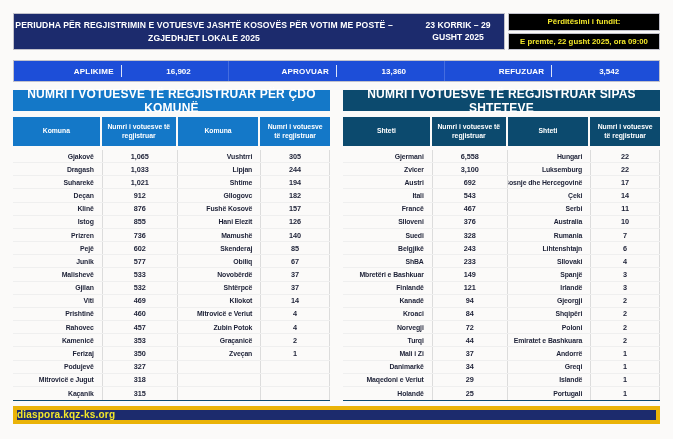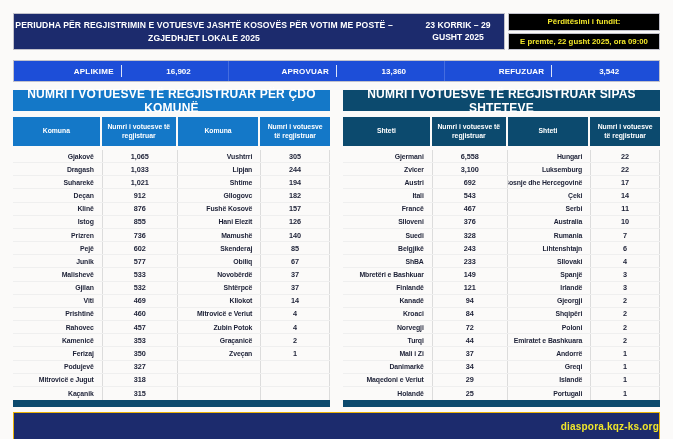--- a/index.html
+++ b/index.html
@@ -44,36 +44,36 @@
   }
   .blue-bg{background:#1478c8;}
   .steel-bg{background:#0c4a6e;}
   .thead{display:grid;grid-template-columns:28% 24% 26% 22%;height:29px;margin-bottom:4px;}
   .th{
     display:flex;align-items:center;justify-content:center;text-align:center;
     color:#ffffff;font-size:6.8px;font-weight:bold;line-height:1.3;
     padding:0 5px;box-sizing:border-box;border-right:2px solid #fbfaf9;
   }
   .th:last-child{border-right:none;}
-  .tbody{display:flex;flex-direction:column;border-bottom:7px solid #0c4a6e;}
+  .tbody{display:flex;flex-direction:column;border-bottom:1px solid #0c4a6e;}
   .trow{
     display:grid;grid-template-columns:28% 24% 26% 22%;
     height:13.16px;box-sizing:border-box;border-bottom:1px solid #efefef;
   }
   .trow:last-child{border-bottom:none;}
   .tcell{
     display:flex;align-items:center;min-width:0;box-sizing:border-box;
     font-weight:bold;color:#1c2036;white-space:nowrap;overflow:hidden;
   }
   .name{justify-content:flex-end;padding-right:8px;font-size:6.9px;letter-spacing:-0.1px;}
   .num{justify-content:center;font-size:7.3px;border-left:1px solid #dcdcdc;border-right:1px solid #dcdcdc;}
   
   .footer{
-    height:30px;margin-top:5px;background:#1c2b6d;border:1px solid #eab308;box-sizing:border-box;
-    display:flex;align-items:center;justify-content:flex-end;
+    height:18px;margin-top:5px;background:#1c2b6d;border:4px solid #eab308;box-sizing:border-box;
+    display:flex;align-items:center;justify-content:flex-start;
   }
   .footer span{color:#f2e72a;font-size:10px;font-weight:bold;letter-spacing:0.2px;}
 </style>
 </head>
 <body>
 
 <div class="page">
 
   <div class="top-row">
     <div class="title-box">

